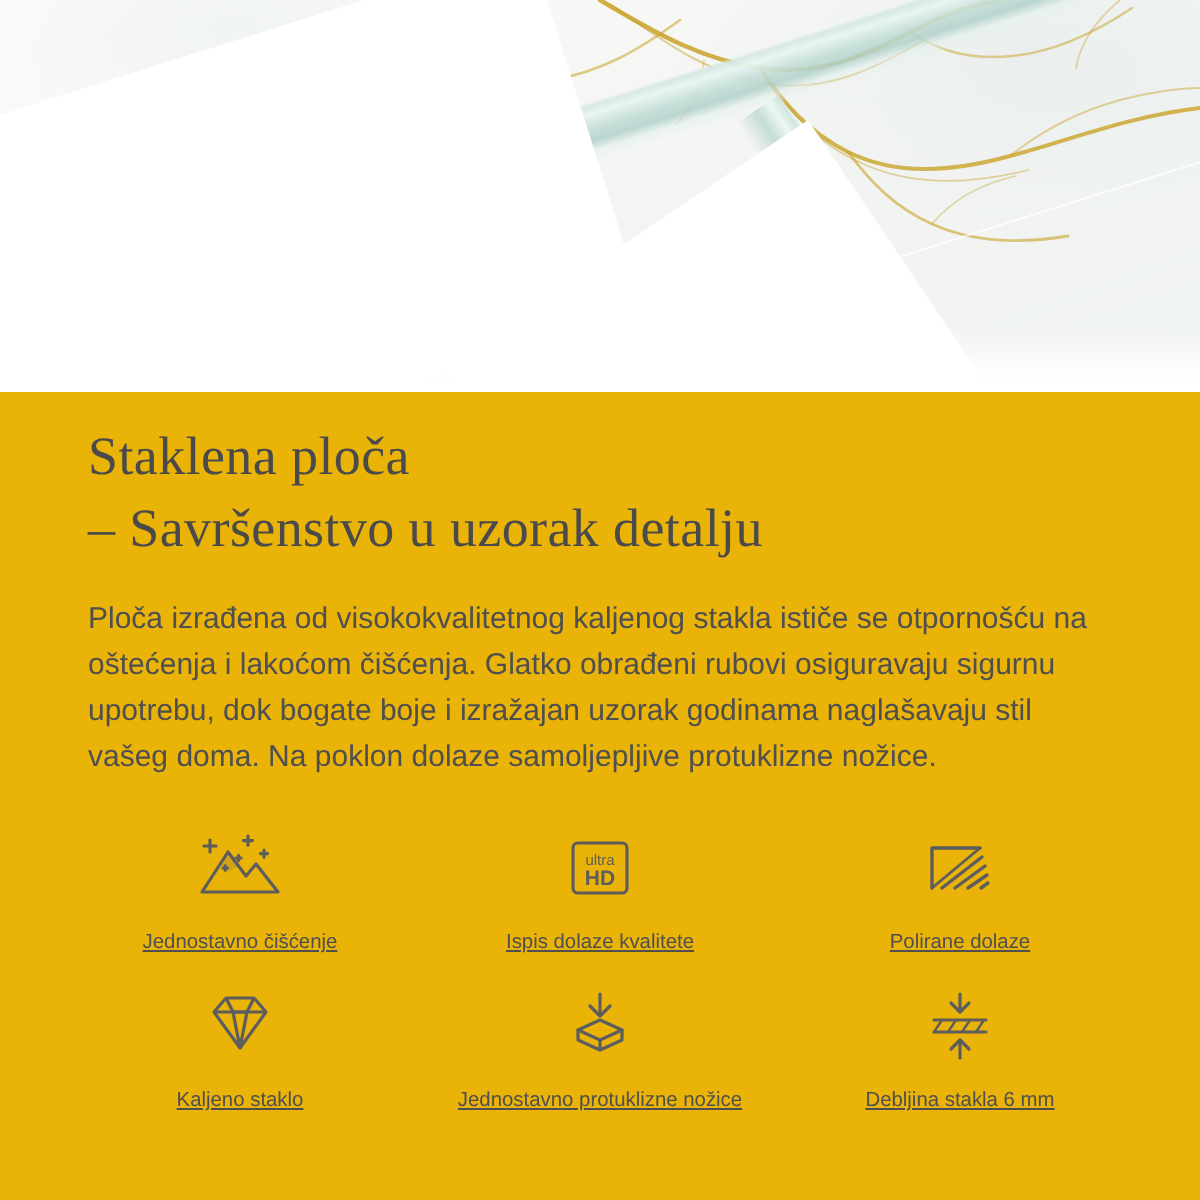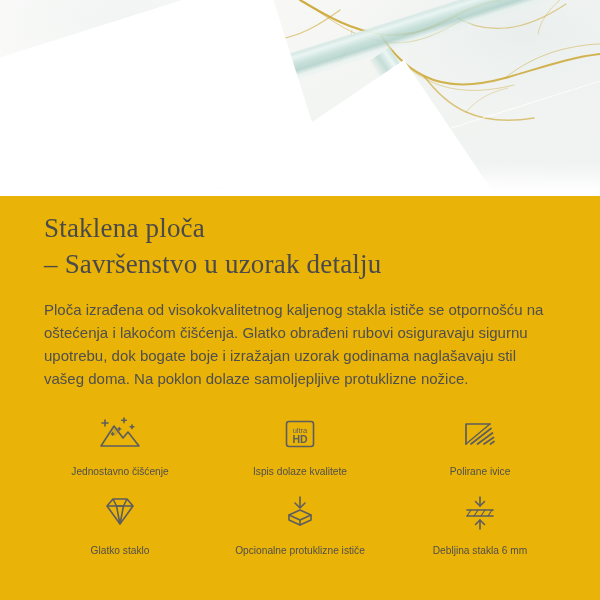--- a/index.html
+++ b/index.html
@@ -151,20 +151,21 @@
     align-items: flex-start;
     justify-content: center;
     color: #5d5d5d;
   }
   .feature-label {
     margin-top: 7px;
     font-size: 10.2px;
     color: #4f4f4f;
     text-align: right;
     line-height: 14px;
+    text-decoration: underline;
   }
   svg { display: block; }
 </style>
 </head>
 <body>
 
 <div class="page">
 
   <div class="hero">
     <div class="hero-bg"></div>
@@ -236,51 +237,51 @@
           <g fill="none" stroke="#5d5d5d" stroke-width="1.7" stroke-linecap="round" stroke-linejoin="round">
             <path d="M6 30 L6 10 L30 10"></path>
             <path d="M6 30 L30 10" stroke-width="1.4"></path>
             <path d="M11 30 L31 14.5"></path>
             <path d="M17.5 30 L32.5 19"></path>
             <path d="M24 30 L33.5 23.5"></path>
             <path d="M30.5 30 L34 27.5"></path>
           </g>
         </svg>
       </div>
-      <div class="feature-label">Polirane ivice</div>
+      <div class="feature-label">Polirane dolaze</div>
     </div>
 
     <div class="feature">
       <div class="feature-icon">
         <svg width="44" height="38" viewBox="0 0 44 38">
           <g fill="none" stroke="#5d5d5d" stroke-width="1.6" stroke-linejoin="round">
             <path d="M9 13 L15 6 L29 6 L35 13 L22 31 Z"></path>
             <path d="M9 13 L35 13"></path>
             <path d="M15 6 L18.5 13 L22 31"></path>
             <path d="M29 6 L25.5 13 L22 31"></path>
             <path d="M18.5 13 L25.5 13"></path>
           </g>
         </svg>
       </div>
-      <div class="feature-label">Glatko staklo</div>
+      <div class="feature-label">Kaljeno staklo</div>
     </div>
 
     <div class="feature">
       <div class="feature-icon">
         <svg width="42" height="40" viewBox="0 0 42 40">
           <g fill="none" stroke="#5d5d5d" stroke-width="1.6" stroke-linejoin="round" stroke-linecap="round">
             <path d="M21 4 L21 14"></path>
             <path d="M16 10 L21 15 L26 10"></path>
             <path d="M10 22 L21 17 L32 22 L21 27 Z"></path>
             <path d="M10 22 L10 27 L21 32 L32 27 L32 22"></path>
             <path d="M21 27 L21 32"></path>
           </g>
         </svg>
       </div>
-      <div class="feature-label">Opcionalne protuklizne ističe</div>
+      <div class="feature-label">Jednostavno protuklizne nožice</div>
     </div>
 
     <div class="feature">
       <div class="feature-icon">
         <svg width="42" height="40" viewBox="0 0 42 40">
           <g fill="none" stroke="#5d5d5d" stroke-width="1.6" stroke-linecap="round" stroke-linejoin="round">
             <path d="M21 4 L21 13"></path>
             <path d="M16.5 8.5 L21 13 L25.5 8.5"></path>
             <path d="M8 17 L34 17"></path>
             <path d="M8 23 L34 23"></path>

